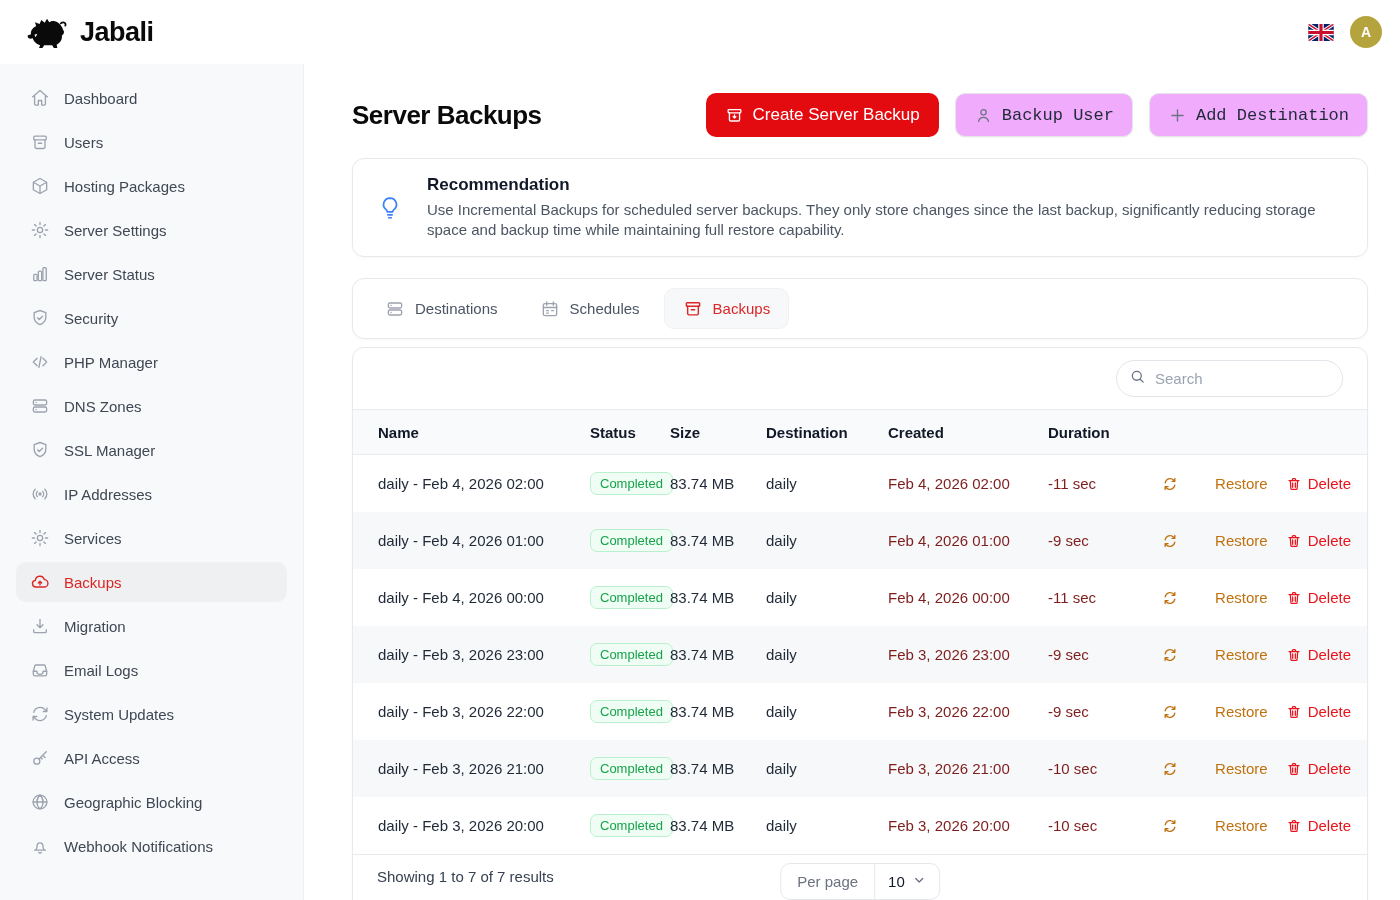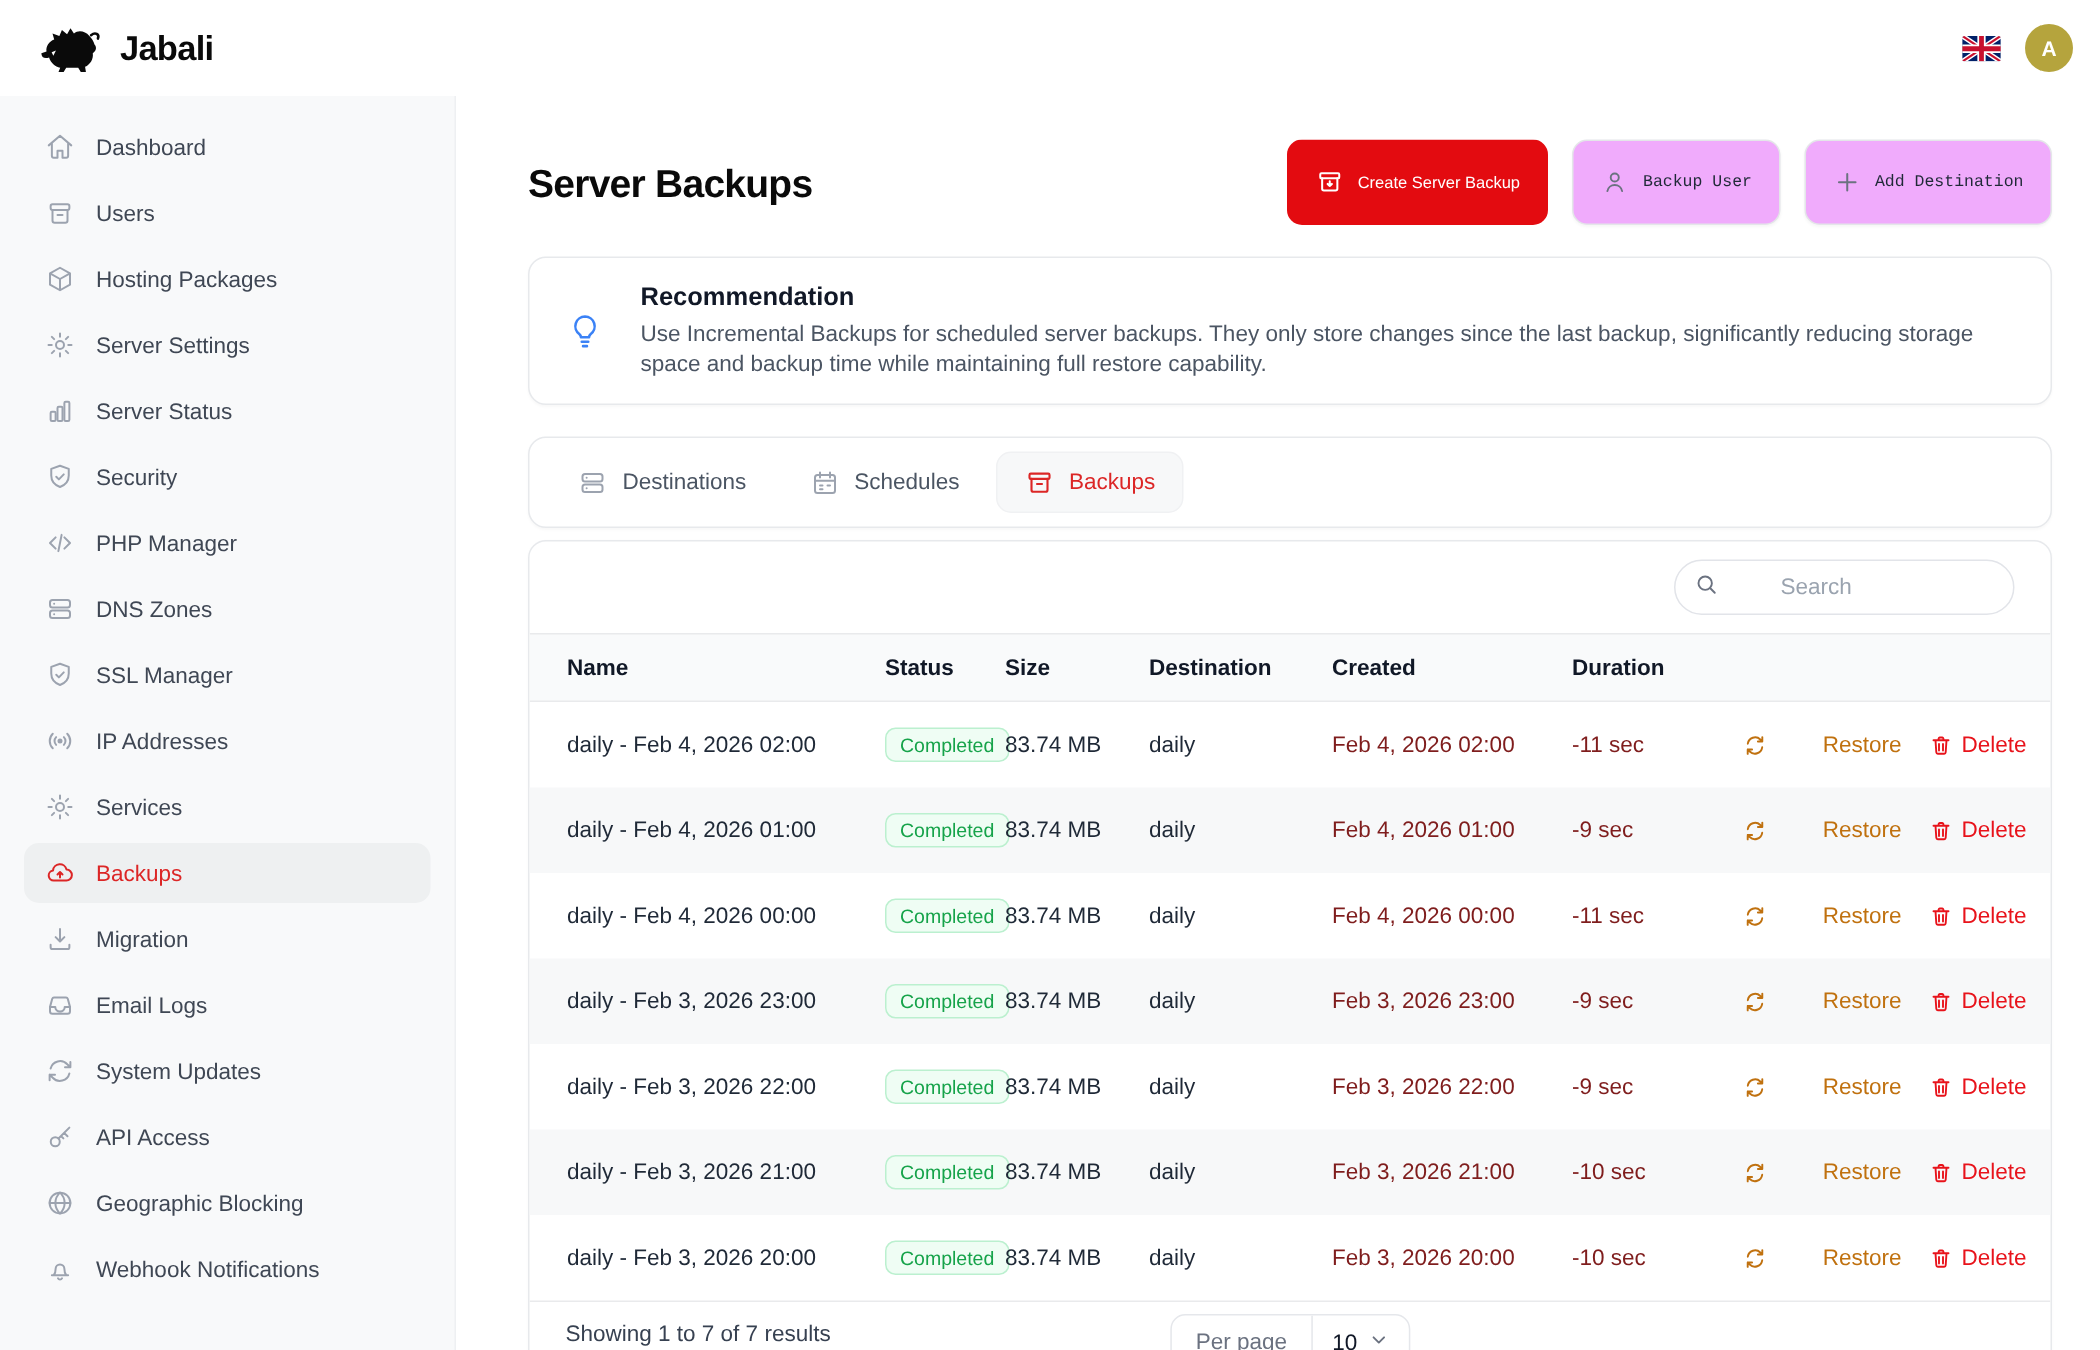--- a/index.html
+++ b/index.html
@@ -5,21 +5,21 @@
   * { margin:0; padding:0; box-sizing:border-box; }
   html,body { width:1400px; height:900px; overflow:hidden; background:#fff;
               font-family:"Liberation Sans", sans-serif; color:#1f2937; }
 
   
   .topbar { position:fixed; top:0; left:0; right:0; height:64px; background:#fff;
             display:flex; align-items:center; justify-content:space-between;
             padding:0 18px 0 24px; z-index:10; }
   .brand { display:flex; align-items:center; gap:10px; }
   .brand svg { display:block; }
-  .brand-name { font-size:23px; font-weight:700; color:#0a0a0a; letter-spacing:-0.5px; }
+  .brand-name { font-size:27px; font-weight:700; color:#0a0a0a; letter-spacing:-0.5px; }
   .top-right { display:flex; align-items:center; gap:16px; }
   .flag { width:26px; height:17px; border-radius:2px; overflow:hidden; display:block; cursor:pointer; }
   .avatar { width:32px; height:32px; border-radius:50%; background:#b5a43d; color:#fff;
             display:flex; align-items:center; justify-content:center;
             font-size:14px; font-weight:700; cursor:pointer; }
 
   
   .sidebar { position:fixed; top:64px; left:0; width:304px; bottom:0;
              background:#f8f9fa; border-right:1px solid #eef0f2; padding:14px 16px; }
   .nav-item { display:flex; align-items:center; gap:14px; height:40px; margin-bottom:4px;
@@ -27,22 +27,22 @@
   .nav-item .nav-ic { width:20px; height:20px; color:#9ca3af; flex:0 0 20px; }
   .nav-item .nav-ic svg { width:20px; height:20px; display:block; }
   .nav-item.active { background:#eef0f1; color:#dc2626; }
   .nav-item.active .nav-ic { color:#dc2626; }
 
   
   .main { margin-left:304px; padding:0 32px 0 48px; }
   .page-head { display:flex; align-items:center; justify-content:space-between; margin-top:29px; }
   .page-title { font-size:26px; line-height:40px; font-weight:700; color:#0a0a0a; letter-spacing:-0.5px; }
   .head-actions { display:flex; gap:16px; }
-  .btn { display:flex; align-items:center; gap:9px; height:57px; padding:0 18px;
-         border-radius:10px; font-size:11px; cursor:pointer; border:1px solid transparent; }
+  .btn { display:flex; align-items:center; gap:9px; height:44px; padding:0 18px;
+         border-radius:10px; font-size:17px; cursor:pointer; border:1px solid transparent; }
   .btn svg { width:19px; height:19px; display:block; }
   .btn-primary { background:#e30b10; color:#fff; }
   .btn-secondary { background:#f0abfc; color:#1f2937; border-color:#e4e6e9;
                    box-shadow:0 1px 2px rgba(0,0,0,.04);font-family:Liberation Mono, monospace; }
   .btn-secondary svg { color:#6b7280; }
 
   
   .rec-card { margin-top:21px; border:1px solid #e7e9ec; border-radius:12px; background:#fff;
               padding:16px 24px; display:flex; align-items:center; gap:24px;
               box-shadow:0 1px 2px rgba(0,0,0,.03); }
@@ -61,21 +61,21 @@
   .tab.active svg { color:#dc2626; }
 
   
   .table-card { margin-top:8px; border:1px solid #e7e9ec; border-radius:12px; background:#fff;
                 overflow:hidden; box-shadow:0 1px 2px rgba(0,0,0,.03); height:600px; }
   .search-row { display:flex; justify-content:flex-end; padding:12px 24px; }
   .search-box { width:227px; height:37px; border:1px solid #e2e4e9; border-radius:19px;
                 display:flex; align-items:center; padding:0 12px; gap:9px; background:#fff; }
   .search-box svg { width:17px; height:17px; color:#6b7280; flex:0 0 17px; }
   .search-box input { border:none; outline:none; flex:1; font-size:15px;
-                      font-family:inherit; color:#1f2937; background:transparent;margin-left:32px; }
+                      font-family:inherit; color:#1f2937; background:transparent; }
   .search-box input::placeholder { color:#9aa3af; }
 
   .grid { display:grid; grid-template-columns:212px 80px 96px 122px 160px 100px 1fr;
           align-items:center; padding:0 16px 0 25px; }
   .thead { background:#f9fafb; border-top:1px solid #e9eaec; border-bottom:1px solid #e9eaec;
            height:46px; font-size:15px; font-weight:700; color:#111827; }
   .trow { height:57px; font-size:15px; color:#1f2937; }
   .tbody .trow:nth-child(even) { background:#f7f8f9; }
   .td-muted { color:#7f1d1d; }
   .badge { display:inline-block; font-size:13px; color:#16a34a; background:#effdf4;

